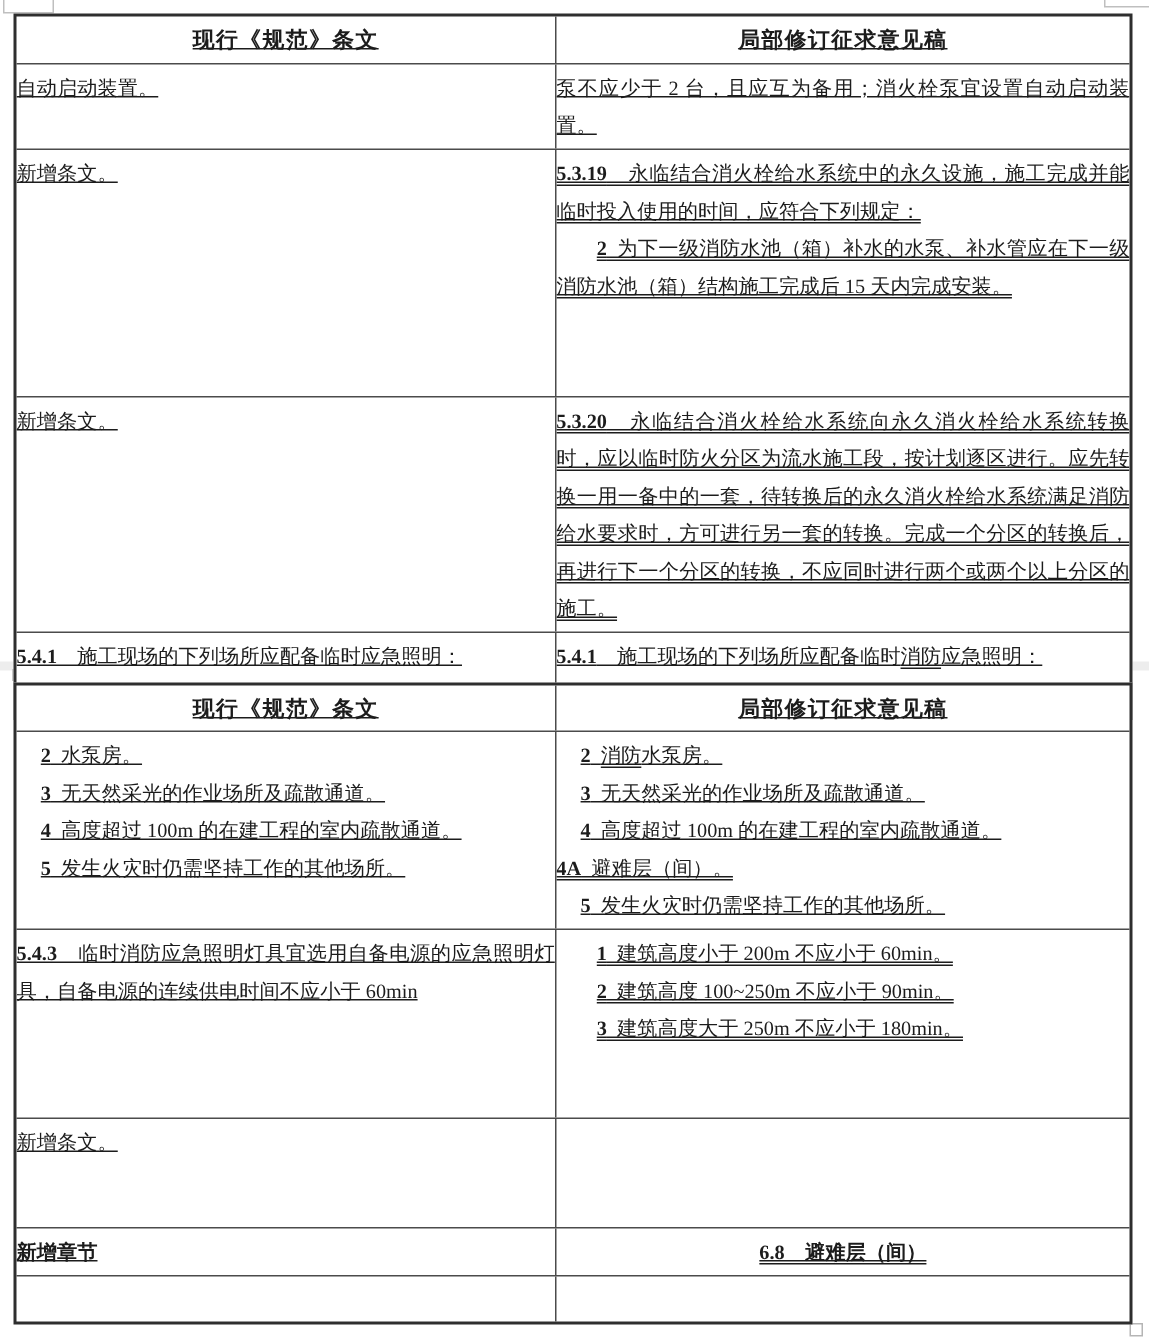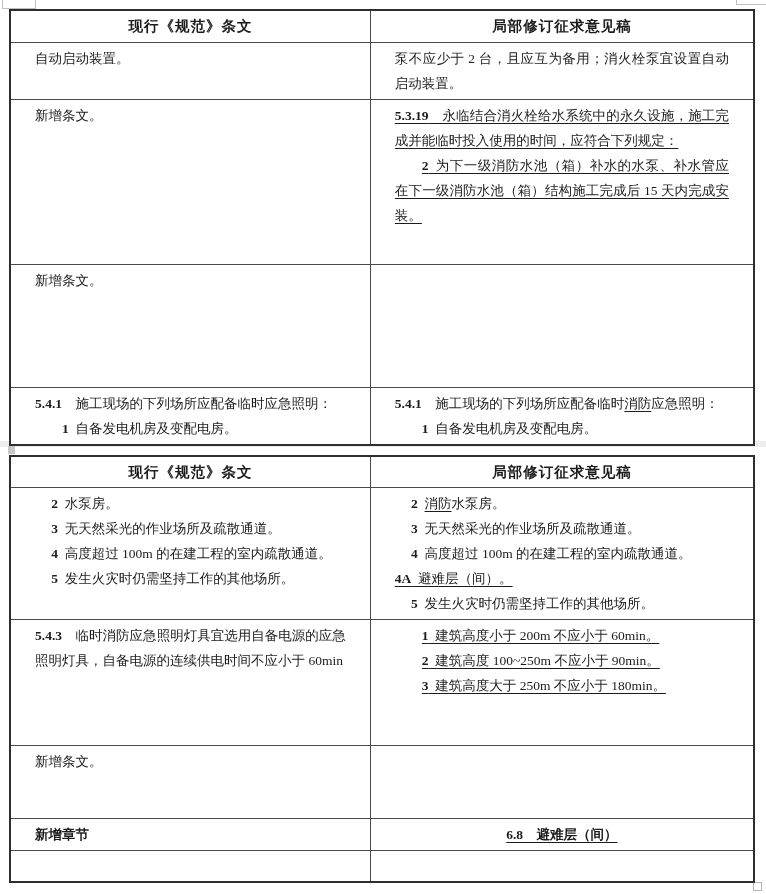--- a/index.html
+++ b/index.html
@@ -7,22 +7,22 @@
     width:766px;height:894px;background:#ffffff;position:relative;overflow:hidden;
     font-family:"Liberation Serif","DejaVu Serif",serif;color:#1c1c1c;
   }
   .doc-table{
     position:absolute;left:9px;width:746px;background:#fff;
     border:2px solid #2e2e2e;box-sizing:border-box;
   }
   .tr{display:flex;box-sizing:border-box;}
   .tr + .tr{border-top:1px solid #4b4b4b;}
   .td{
-    box-sizing:border-box;padding:3px 24px;display:flex;flex-direction:column;
-    justify-content:flex-start;overflow:hidden;
+    box-sizing:border-box;padding:3px 0;display:flex;flex-direction:column;
+    justify-content:flex-start;overflow:hidden;text-decoration:underline;
   }
   .td.left{width:48.5%;border-right:1px solid #4b4b4b;}
   .td.right{width:51.5%;}
   .vc{justify-content:flex-start;}
   .th{align-items:center;justify-content:center;flex-direction:row;
       font-weight:bold;font-size:14.5px;letter-spacing:1px;}
   .para{margin:0;line-height:25px;font-size:13.5px;text-align:justify;}
   .para.center{text-align:center;}
   .b{font-weight:bold;}
   .u{text-decoration:underline;text-underline-offset:3px;text-decoration-thickness:1px;}
@@ -64,20 +64,23 @@
         <div class="para"><span>新增条文。</span></div>
       </div>
       <div class="td right">
         <div class="para"><span class="b u">5.3.19</span><span class="u">　永临结合消火栓给水系统中的永久设施，施工完成并能临时投入使用的时间，应符合下列规定：</span></div>
         <div class="para" style="text-indent: 2em;"><span class="b u">2</span><span class="u"> 为下一级消防水池（箱）补水的水泵、补水管应在下一级消防水池（箱）结构施工完成后 15 天内完成安装。</span></div>
       </div>
     </div>
     <div class="tr" style="min-height: 123px;">
       <div class="td left vc">
         <div class="para"><span>新增条文。</span></div>
+      </div>
+      <div class="td right">
+        <div class="para"><span class="b u">5.3.20</span><span class="u">　永临结合消火栓给水系统向永久消火栓给水系统转换时，应以临时防火分区为流水施工段，按计划逐区进行。应先转换一用一备中的一套，待转换后的永久消火栓给水系统满足消防给水要求时，方可进行另一套的转换。完成一个分区的转换后，再进行下一个分区的转换，不应同时进行两个或两个以上分区的施工。</span></div>
       </div>
     </div>
     <div class="tr" style="min-height: 51px;">
       <div class="td left vc">
         <div class="para"><span class="b">5.4.1</span><span>　施工现场的下列场所应配备临时应急照明：</span></div>
         <div class="para" style="text-indent: 2em;"><span class="b">1</span><span> 自备发电机房及变配电房。</span></div>
       </div>
       <div class="td right">
         <div class="para"><span class="b">5.4.1</span><span>　施工现场的下列场所应配备临时</span><span class="u">消防</span><span>应急照明：</span></div>
         <div class="para" style="text-indent: 2em;"><span class="b">1</span><span> 自备发电机房及变配电房。</span></div>

